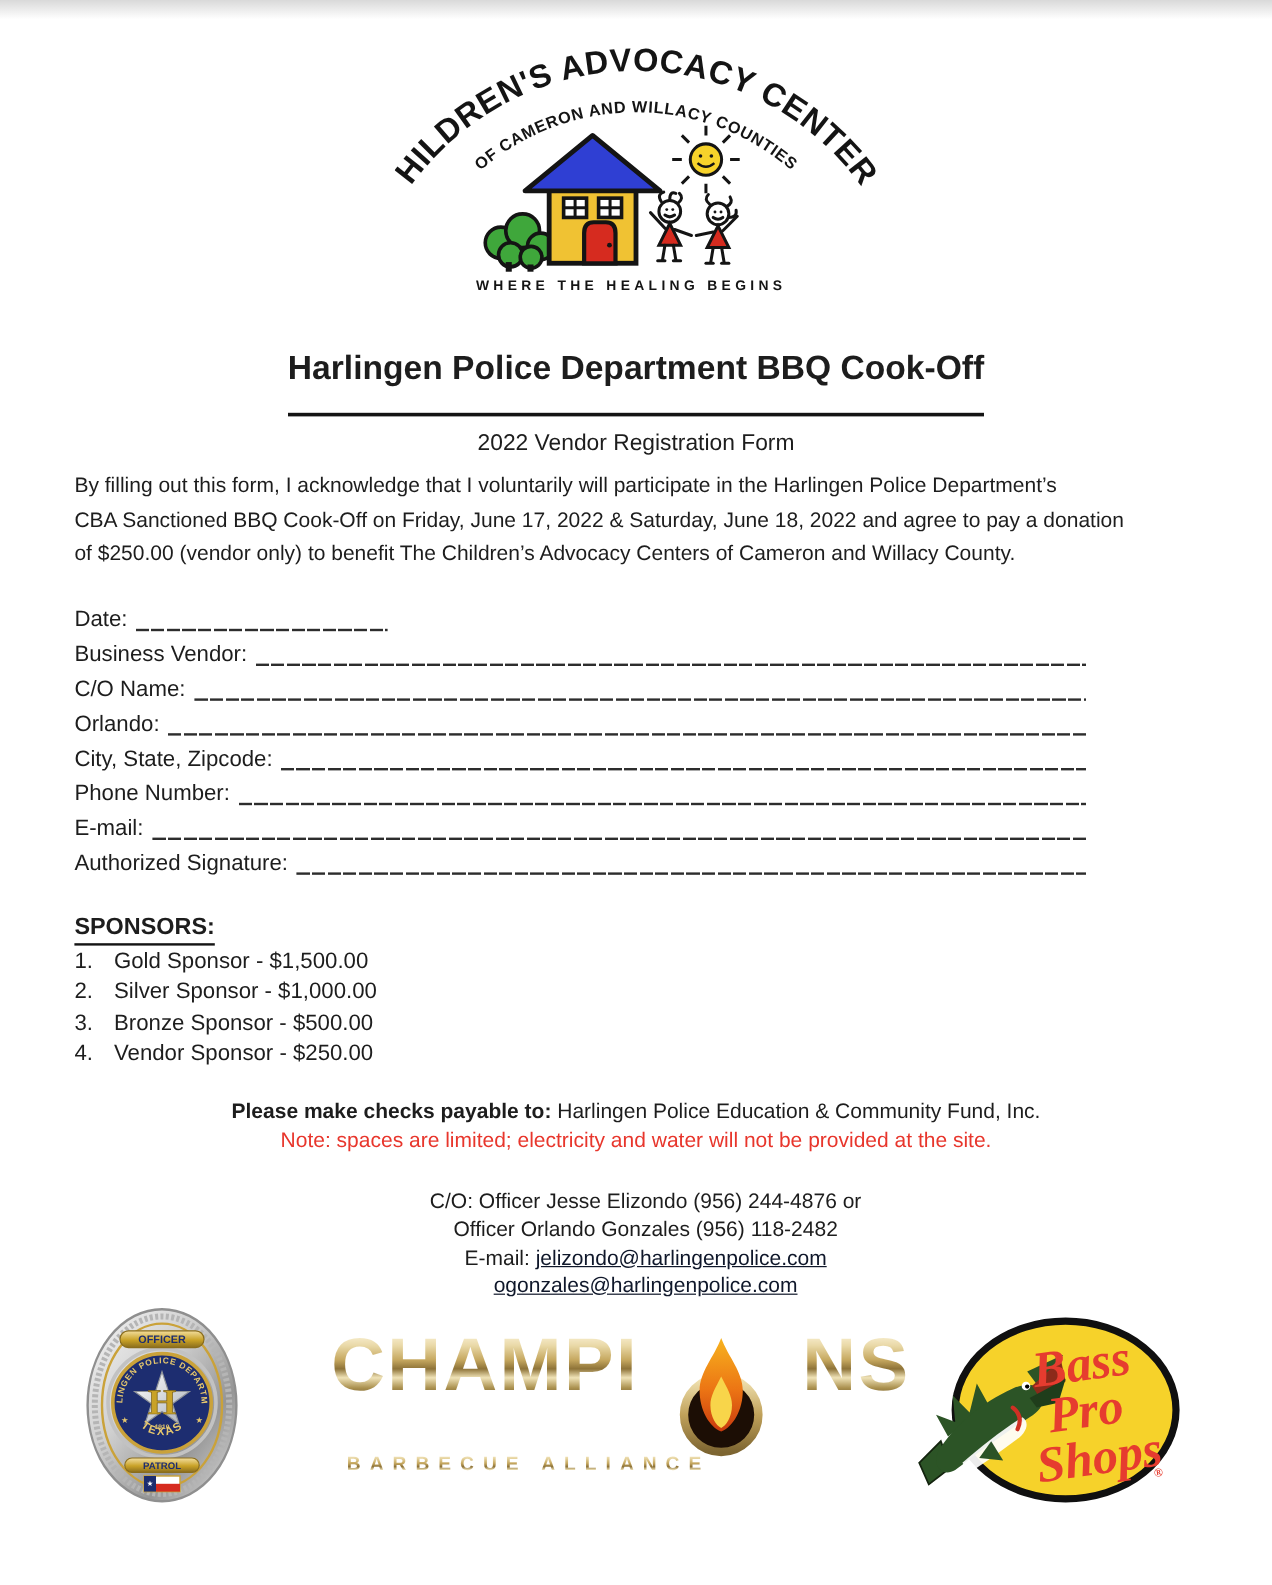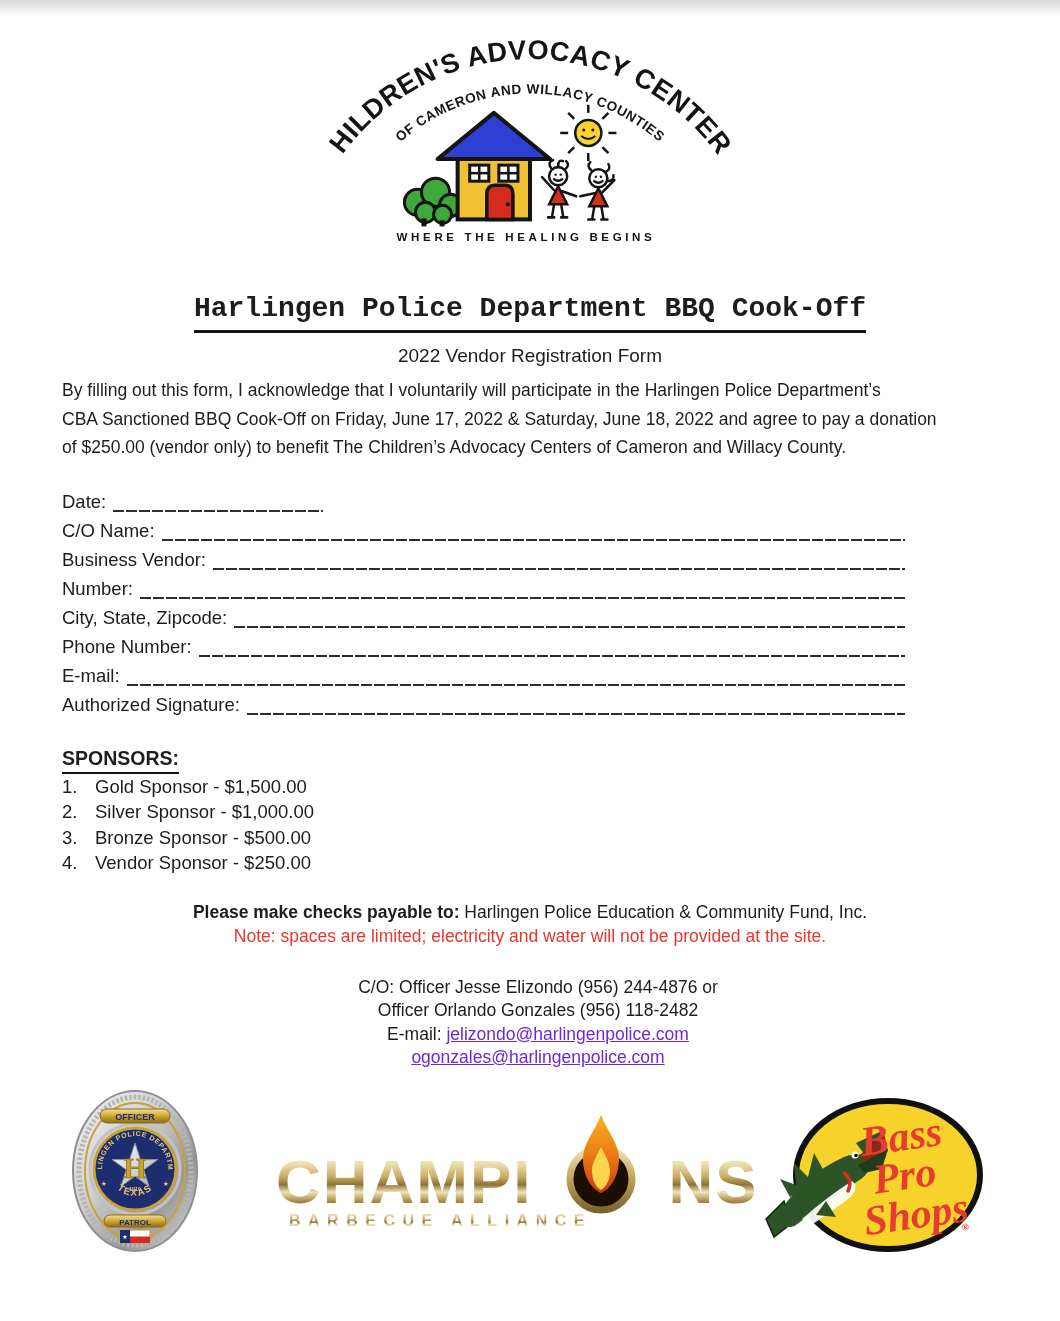--- a/index.html
+++ b/index.html
@@ -11,21 +11,21 @@
     background:linear-gradient(#d9d9d9, #ffffff); }
 
   
   .cac-logo { position:relative; margin:34px auto 0; width:402px; height:214px; }
   .arc-big   { font-size:27px; font-weight:bold; letter-spacing:.5px; fill:#141414; }
   .arc-small { font-size:13.5px; font-weight:bold; letter-spacing:.6px; fill:#141414; }
   .tagline-text { font-size:11.5px; font-weight:bold; letter-spacing:3.6px; fill:#141414; }
 
   
   .doc-title { margin-top:42px; text-align:center; font-size:28px; font-weight:bold; line-height:34px; }
-  .doc-title span { display:inline-block; border-bottom:3px solid #141414; padding-bottom:4px;font-family:Liberation Mono, monospace; }
+  .doc-title span { display:inline-block; border-bottom:3px solid #141414; padding-bottom:20px; }
   .doc-subtitle { margin-top:11px; text-align:center; font-size:19px; line-height:23px; }
   .intro { margin:9px 0 0 62px; font-size:17.5px; line-height:28.5px; }
   .intro div { white-space:nowrap; }
 
   
   .form-block { margin:25px 0 0 62px; width:843px; }
   .frow { display:flex; height:29px; font-size:18.5px; }
   .flabel { white-space:nowrap; padding-right:7px; line-height:29px; }
   .blank { flex:1; align-self:flex-end; height:2px; margin-bottom:4px;
     background:repeating-linear-gradient(to right,#2d2d2d 0 11px, rgba(0,0,0,0) 11px 13px); }
@@ -36,29 +36,29 @@
   .sponsors-heading { font-size:19.5px; font-weight:bold; line-height:25px; }
   .sponsors-heading span { display:inline-block; border-bottom:2.5px solid #141414; padding-bottom:1px; }
   .sponsor-item { display:flex; font-size:18.5px; line-height:25.5px; }
   .sponsor-item .num { width:33px; }
 
   
   .checks-line { margin-top:25px; text-align:center; font-size:17.5px; line-height:22px; }
   .checks-line b { font-weight:bold; }
   .note-line { margin-top:2px; text-align:center; font-size:17.5px; line-height:22px; color:#e8362c; }
   .contact { margin-top:29px; text-align:center; font-size:17.5px; line-height:23.5px;padding-left:16px; }
-  .contact a { color:#6d28d9; }
+  .contact a { color:#0f172a; }
 
   
   .logos-row { position:absolute; top:1085px; left:0; width:100%; height:195px; }
   .badge-logo { position:absolute; left:70px; top:2px; }
   .bass-logo  { position:absolute; left:756px; top:6px; }
 
   .champions  { position:absolute; left:276px; top:26px; }
-  .champ-line { display:flex; align-items:flex-end;gap:33px; }
+  .champ-line { display:flex; align-items:flex-start;gap:33px; }
   .gold-text { color:#b79a55; font-weight:bold; }
   @supports (-webkit-background-clip:text) {
     .gold-text {
       background:linear-gradient(180deg,#fbf3d8 0%,#e9d8a6 20%,#c6a860 42%,#8e7338 56%,#f0e3b8 70%,#ab914f 86%,#6f5a2c 100%);
       -webkit-background-clip:text; background-clip:text; color:transparent;
     }
   }
   .champ-word { font-size:62px; line-height:.86; letter-spacing:2px; }
   .champ-o { margin:0 -3px -9px -3px; }
   .champ-sub { margin-top:3px; padding-left:13px; font-size:16px; letter-spacing:7.5px; line-height:20px; }
@@ -159,29 +159,29 @@
     <div>CBA Sanctioned BBQ Cook-Off on Friday, June 17, 2022 &amp; Saturday, June 18, 2022 and agree to pay a donation</div>
     <div>of $250.00 (vendor only) to benefit The Children’s Advocacy Centers of Cameron and Willacy County.</div>
   </div>
 
   <div class="form-block">
     <div class="frow">
       <span class="flabel">Date:</span>
       <span class="blank short"></span>
     </div>
     <div class="frow">
+      <span class="flabel">Business Vendor:</span>
+      <span class="blank"></span>
+    </div>
+    <div class="frow">
       <span class="flabel">C/O Name:</span>
       <span class="blank"></span>
     </div>
     <div class="frow">
-      <span class="flabel">Business Vendor:</span>
-      <span class="blank"></span>
-    </div>
-    <div class="frow">
-      <span class="flabel">Number:</span>
+      <span class="flabel">Orlando:</span>
       <span class="blank"></span>
     </div>
     <div class="frow">
       <span class="flabel">City, State, Zipcode:</span>
       <span class="blank"></span>
     </div>
     <div class="frow">
       <span class="flabel">Phone Number:</span>
       <span class="blank"></span>
     </div>

